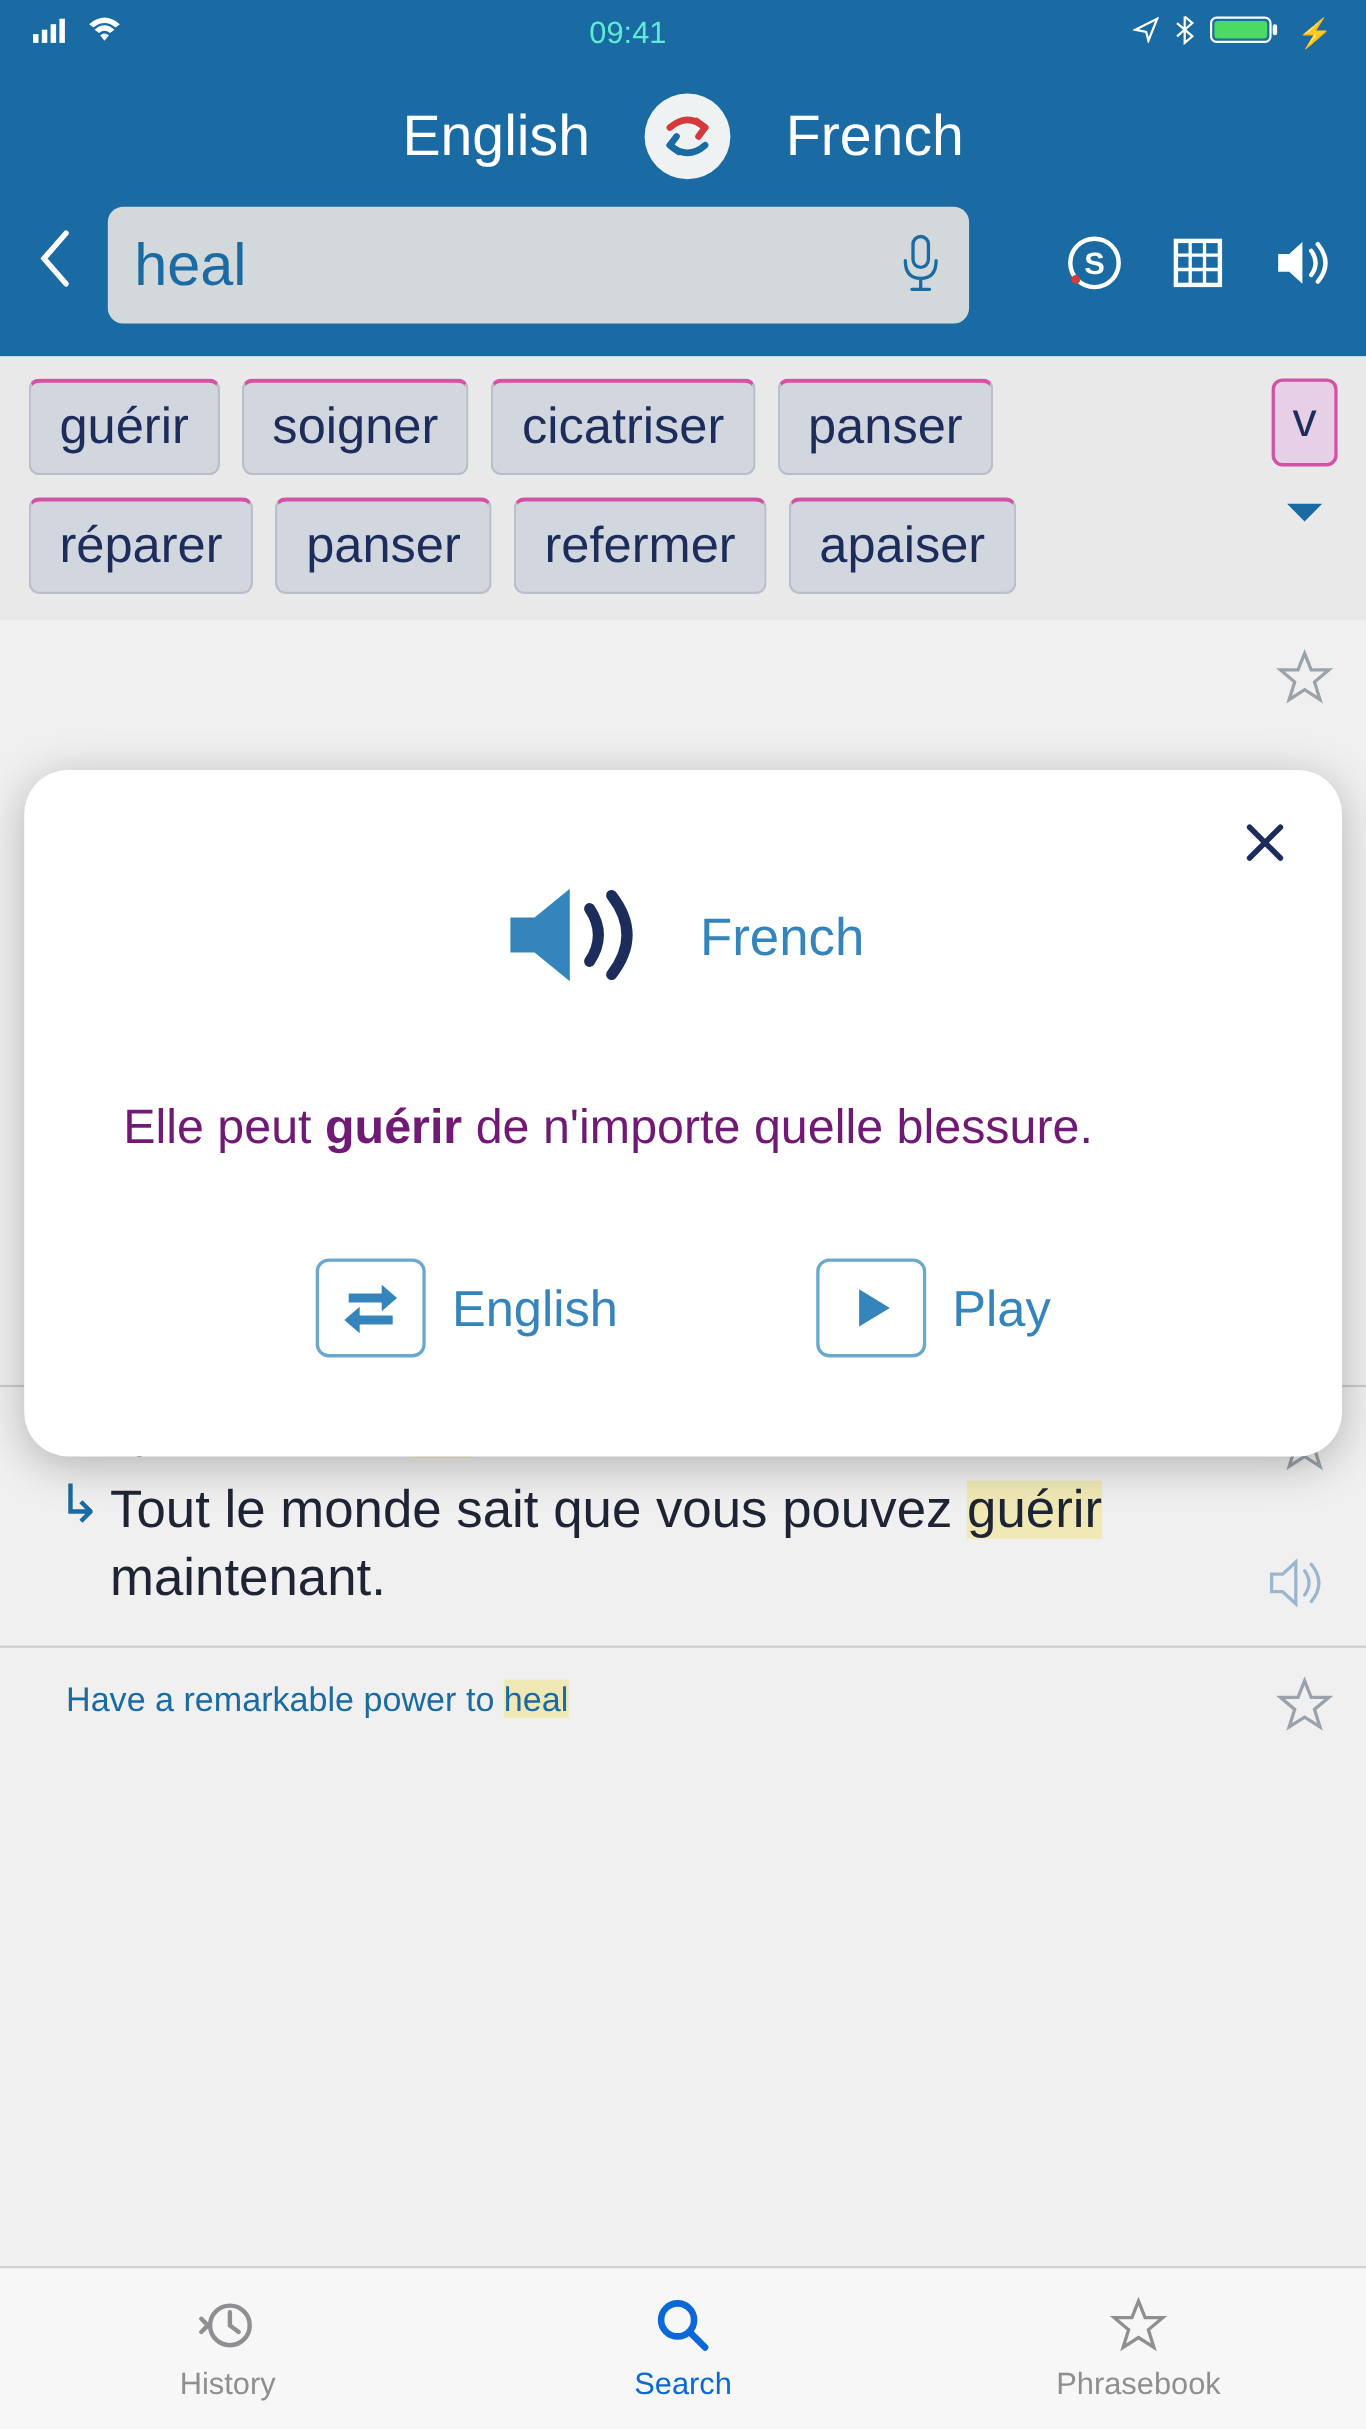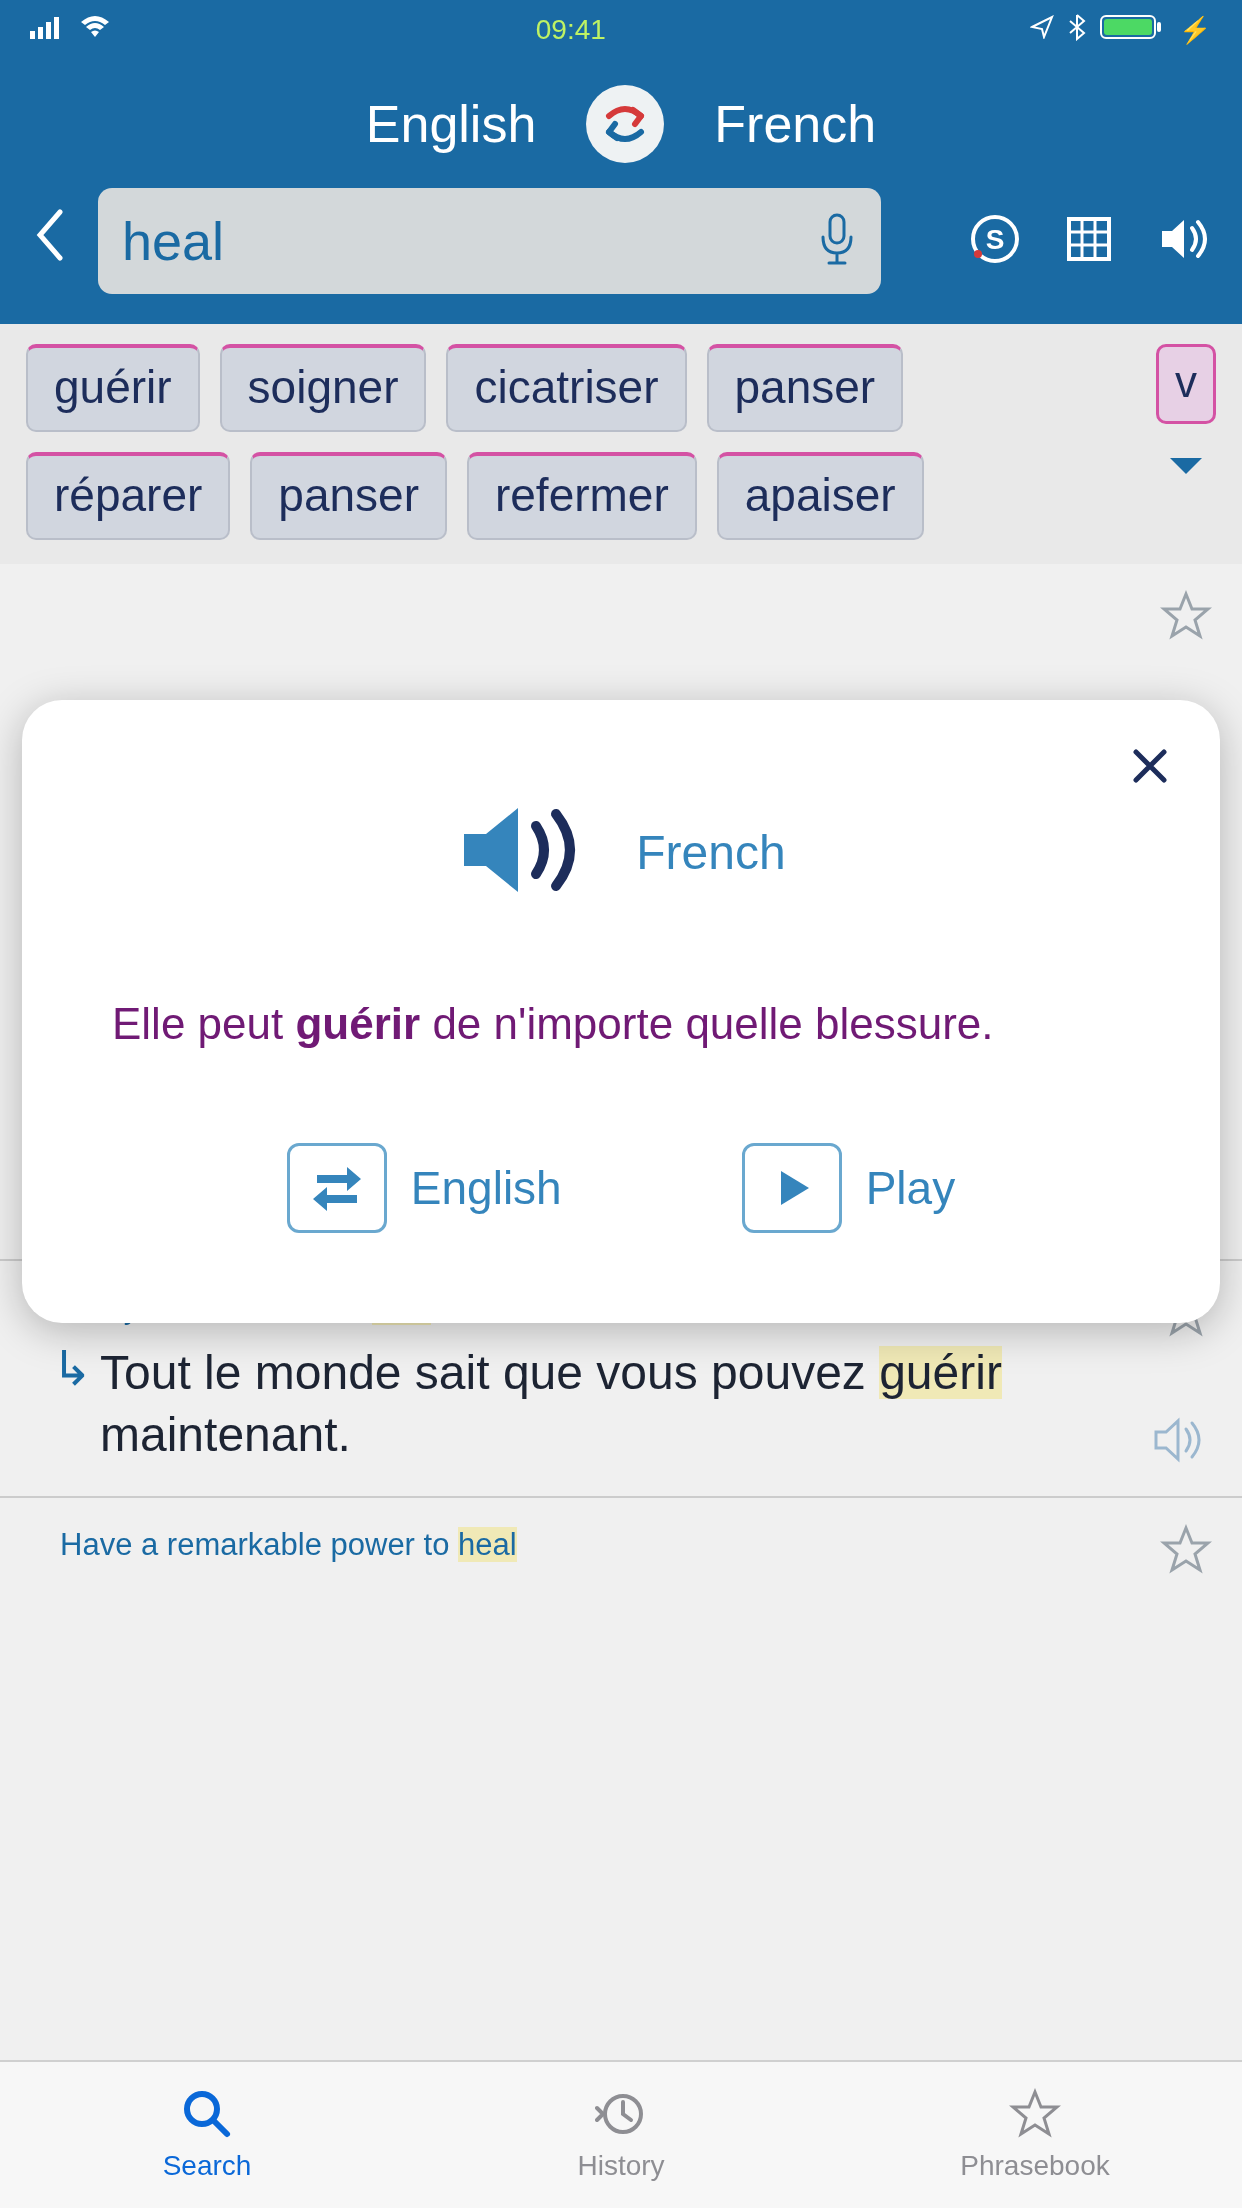--- a/index.html
+++ b/index.html
@@ -7,21 +7,21 @@
     width: 1242px;
     height: 2208px;
     font-family: -apple-system, BlinkMacSystemFont, "Segoe UI", sans-serif;
     background: #f0f0f0;
     position: relative;
     overflow: hidden;
   }
   .status-bar {
     height: 60px;
     background: #1a6aa3;
-    color: #bef264;
+    color: #5eead4;
     display: flex;
     align-items: center;
     justify-content: space-between;
     padding: 0 30px;
     font-size: 28px;
     font-weight: 500;
   }
   .status-left { display: flex; align-items: center; gap: 12px; }
   .status-right { display: flex; align-items: center; gap: 14px; }
   .header {
@@ -456,39 +456,39 @@
         <svg width="50" height="50" viewBox="0 0 50 50">
             <polygon points="14,8 42,25 14,42" fill="#3585bc"></polygon>
           </svg>
       </div>
       <span>Play</span>
     </div>
   </div>
 </div>
 
 <div class="tab-bar">
-  <div class="tab active">
-    <span>
-      <svg width="52" height="52" viewBox="0 0 52 52">
-          <circle cx="21" cy="21" r="15" fill="none" stroke="#0a68d8" stroke-width="6"></circle>
-          <line x1="33" y1="33" x2="46" y2="46" stroke="#0a68d8" stroke-width="6" stroke-linecap="round"></line>
-        </svg>
-    </span>
-    <span class="tab-label">Search</span>
-  </div>
   <div class="tab">
     <span>
       <svg width="52" height="52" viewBox="0 0 52 52">
           <circle cx="28" cy="26" r="18" fill="none" stroke="#8e8e93" stroke-width="4"></circle>
           <path d="M28 14 L28 26 L36 32" fill="none" stroke="#8e8e93" stroke-width="4" stroke-linecap="round"></path>
           <path d="M8 26 L2 20 M8 26 L2 32" fill="none" stroke="#8e8e93" stroke-width="4" stroke-linecap="round"></path>
         </svg>
     </span>
     <span class="tab-label">History</span>
   </div>
+  <div class="tab active">
+    <span>
+      <svg width="52" height="52" viewBox="0 0 52 52">
+          <circle cx="21" cy="21" r="15" fill="none" stroke="#0a68d8" stroke-width="6"></circle>
+          <line x1="33" y1="33" x2="46" y2="46" stroke="#0a68d8" stroke-width="6" stroke-linecap="round"></line>
+        </svg>
+    </span>
+    <span class="tab-label">Search</span>
+  </div>
   <div class="tab">
     <span>
       <svg width="52" height="52" viewBox="0 0 52 52">
           <path d="M26 4 L32 19 L48 19 L35 30 L40 46 L26 37 L12 46 L17 30 L4 19 L20 19 Z" fill="none" stroke="#8e8e93" stroke-width="3"></path>
         </svg>
     </span>
     <span class="tab-label">Phrasebook</span>
   </div>
 </div>
 

